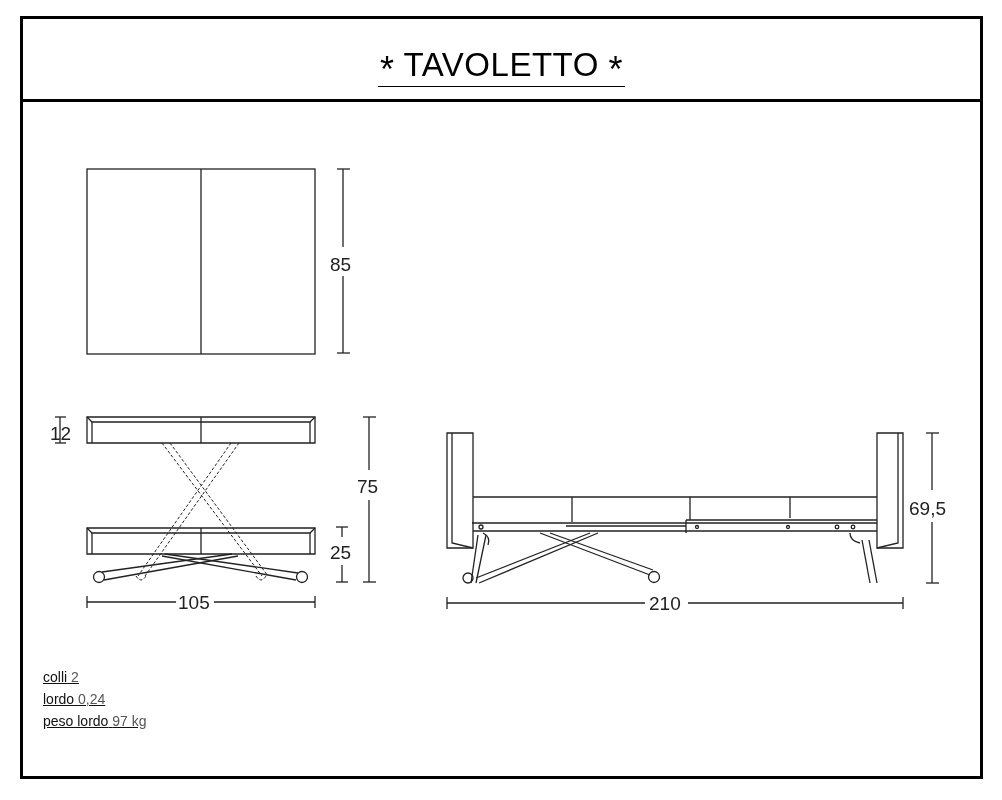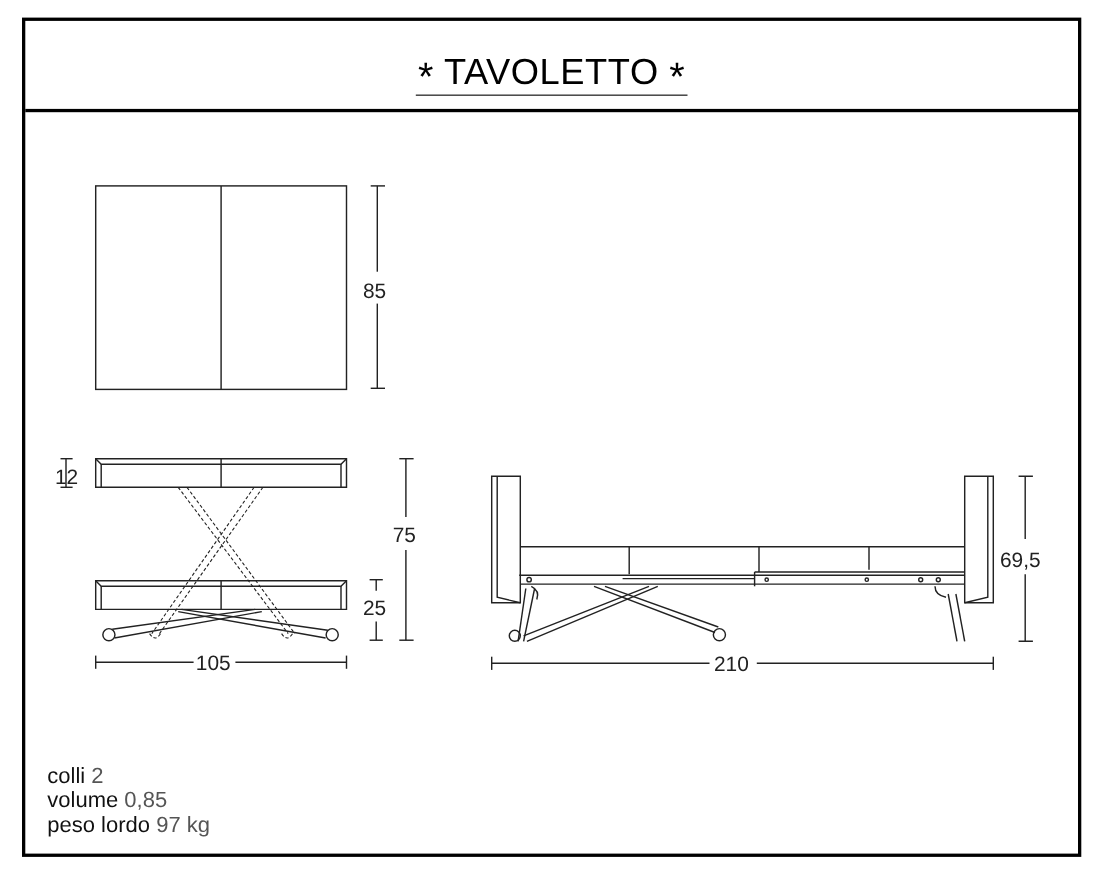--- a/index.html
+++ b/index.html
@@ -4,21 +4,21 @@
   <style>
     html, body { margin: 0; padding: 0; background: #ffffff; }
     body { width: 1002px; height: 800px; position: relative; overflow: hidden; font-family: "Liberation Sans", sans-serif; }
     .frame { position: absolute; left: 20px; top: 16px; width: 957px; height: 757px; border: 3px solid #000; box-sizing: content-box; }
     .header { position: absolute; left: 0; top: 0; width: 957px; height: 80px; border-bottom: 3px solid #000; }
     .title { position: absolute; left: 0; width: 957px; top: 26px; text-align: center; font-size: 33px; color: #000; letter-spacing: 0.5px; }
     .title .inner { display: inline-block; border-bottom: 1.5px solid #000; padding: 0 2px 2px 2px; line-height: 38px; }
     .title .star { font-size: 36px; position: relative; top: 6px; }
     svg.drawing { position: absolute; left: 0; top: 0; }
     .dim { font-family: "Liberation Sans", sans-serif; font-size: 19px; fill: #222; }
-    .specs { position: absolute; left: 43px; top: 695px; font-size: 20px; line-height: 22px; color: #111; }
+    .specs { position: absolute; left: 43px; top: 666px; font-size: 14px; line-height: 22px; color: #111; text-decoration: underline; }
     .specs .val { color: #555; }
   </style>
 </head>
 <body>
 
 <div class="frame">
   <div class="header">
     <div class="title">
       <span class="inner">
         <span class="star">*</span>
@@ -147,15 +147,15 @@
   <text class="dim" x="50" y="440">12</text>
   <text class="dim" x="357" y="493">75</text>
   <text class="dim" x="330" y="559">25</text>
   <text class="dim" x="178" y="609">105</text>
   <text class="dim" x="909" y="515">69,5</text>
   <text class="dim" x="649" y="610">210</text>
 </svg>
 
 <div class="specs">
   <div><span>colli</span> <span class="val">2</span></div>
-  <div><span>volume</span> <span class="val">0,85</span></div>
+  <div><span>lordo</span> <span class="val">0,24</span></div>
   <div><span>peso lordo</span> <span class="val">97 kg</span></div>
 </div>
 
 </body></html>

